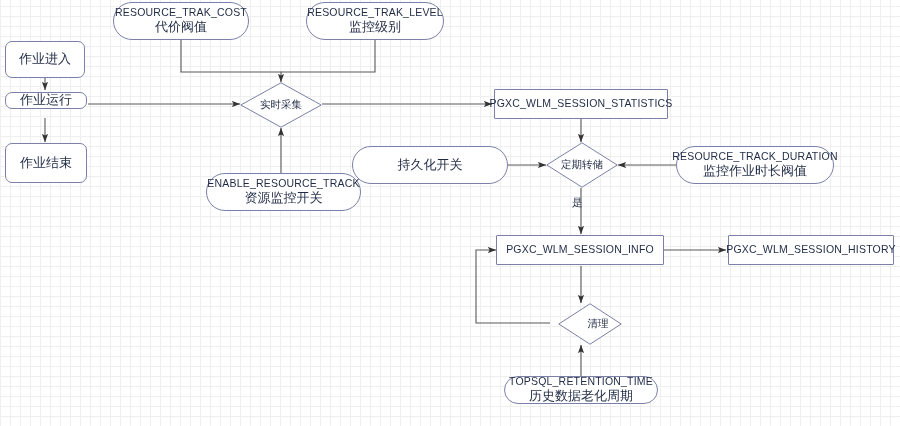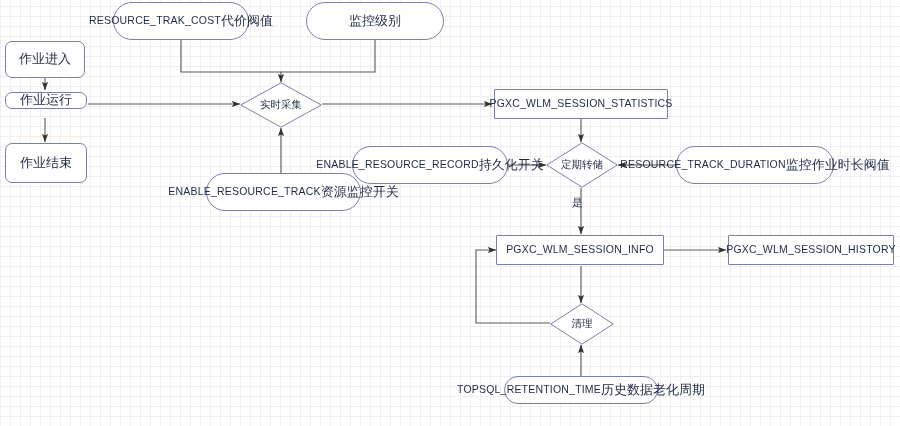--- a/index.html
+++ b/index.html
@@ -22,21 +22,21 @@
     background-position:0 -4px,0 -4px,0 -4px,0 -4px;
   }
   #wires{position:absolute;left:0;top:0;width:900px;height:426px;}
   .node{
     position:absolute;
     box-sizing:border-box;
     border:1px solid #7b80a8;
     background:#ffffff;
     color:#1f2a44;
     display:flex;
-    flex-direction:row;
+    flex-direction:column;
     align-items:center;
     justify-content:center;
     text-align:center;
     line-height:1.25;
   }
   .rect{border-radius:1px;}
   .round{border-radius:22px;}
   .term{border-radius:7px;}
   .en{font-size:10.5px;letter-spacing:.2px;white-space:nowrap;}
   .cn{font-size:13px;white-space:nowrap;}
@@ -112,37 +112,37 @@
   <div class="node term" style="left:5px;top:143px;width:82px;height:40px;">
     <span class="cn">作业结束</span>
   </div>
 
   <div class="node round" style="left:113px;top:2px;width:136px;height:38px;">
     <span class="en">RESOURCE_TRAK_COST</span>
     <span class="cn">代价阀值</span>
   </div>
 
   <div class="node round" style="left:306px;top:2px;width:138px;height:38px;">
+    <span class="en">RESOURCE_TRAK_LEVEL</span>
     <span class="cn">监控级别</span>
   </div>
 
   <div class="diamond" style="left:240px;top:82px;width:82px;height:46px;">
     <svg class="dshape" viewBox="0 0 82 46">
       <polygon points="41,0.8 81.2,23 41,45.2 0.8,23" fill="#ffffff" stroke="#7b80a8" stroke-width="1"></polygon>
     </svg>
     <span class="dlabel">实时采集</span>
   </div>
 
   <div class="node round" style="left:206px;top:173px;width:155px;height:38px;">
     <span class="en">ENABLE_RESOURCE_TRACK</span>
     <span class="cn">资源监控开关</span>
   </div>
 
   <div class="node round" style="left:352px;top:146px;width:156px;height:38px;">
-    <span class="en">ENABLE_RESOURCE_RECORD</span>
     <span class="cn">持久化开关</span>
   </div>
 
   <div class="node round" style="left:676px;top:146px;width:158px;height:38px;">
     <span class="en">RESOURCE_TRACK_DURATION</span>
     <span class="cn">监控作业时长阀值</span>
   </div>
 
   <div class="node rect" style="left:494px;top:89px;width:174px;height:30px;">
     <span class="en">PGXC_WLM_SESSION_STATISTICS</span>
@@ -158,21 +158,21 @@
   <span class="edge-label" style="left:572px;top:196px;">是</span>
 
   <div class="node rect" style="left:496px;top:235px;width:168px;height:30px;">
     <span class="en">PGXC_WLM_SESSION_INFO</span>
   </div>
 
   <div class="node rect" style="left:728px;top:235px;width:166px;height:30px;">
     <span class="en">PGXC_WLM_SESSION_HISTORY</span>
   </div>
 
-  <div class="diamond" style="left:550px;top:303px;width:64px;height:42px;">
+  <div class="diamond" style="left:550px;top:303px;width:64px;height:42px;padding-left:16px;">
     <svg class="dshape" viewBox="0 0 64 42">
       <polygon points="32,0.8 63.2,21 32,41.2 0.8,21" fill="#ffffff" stroke="#7b80a8" stroke-width="1"></polygon>
     </svg>
     <span class="dlabel">清理</span>
   </div>
 
   <div class="node round" style="left:504px;top:376px;width:154px;height:28px;">
     <span class="en">TOPSQL_RETENTION_TIME</span>
     <span class="cn">历史数据老化周期</span>
   </div>

